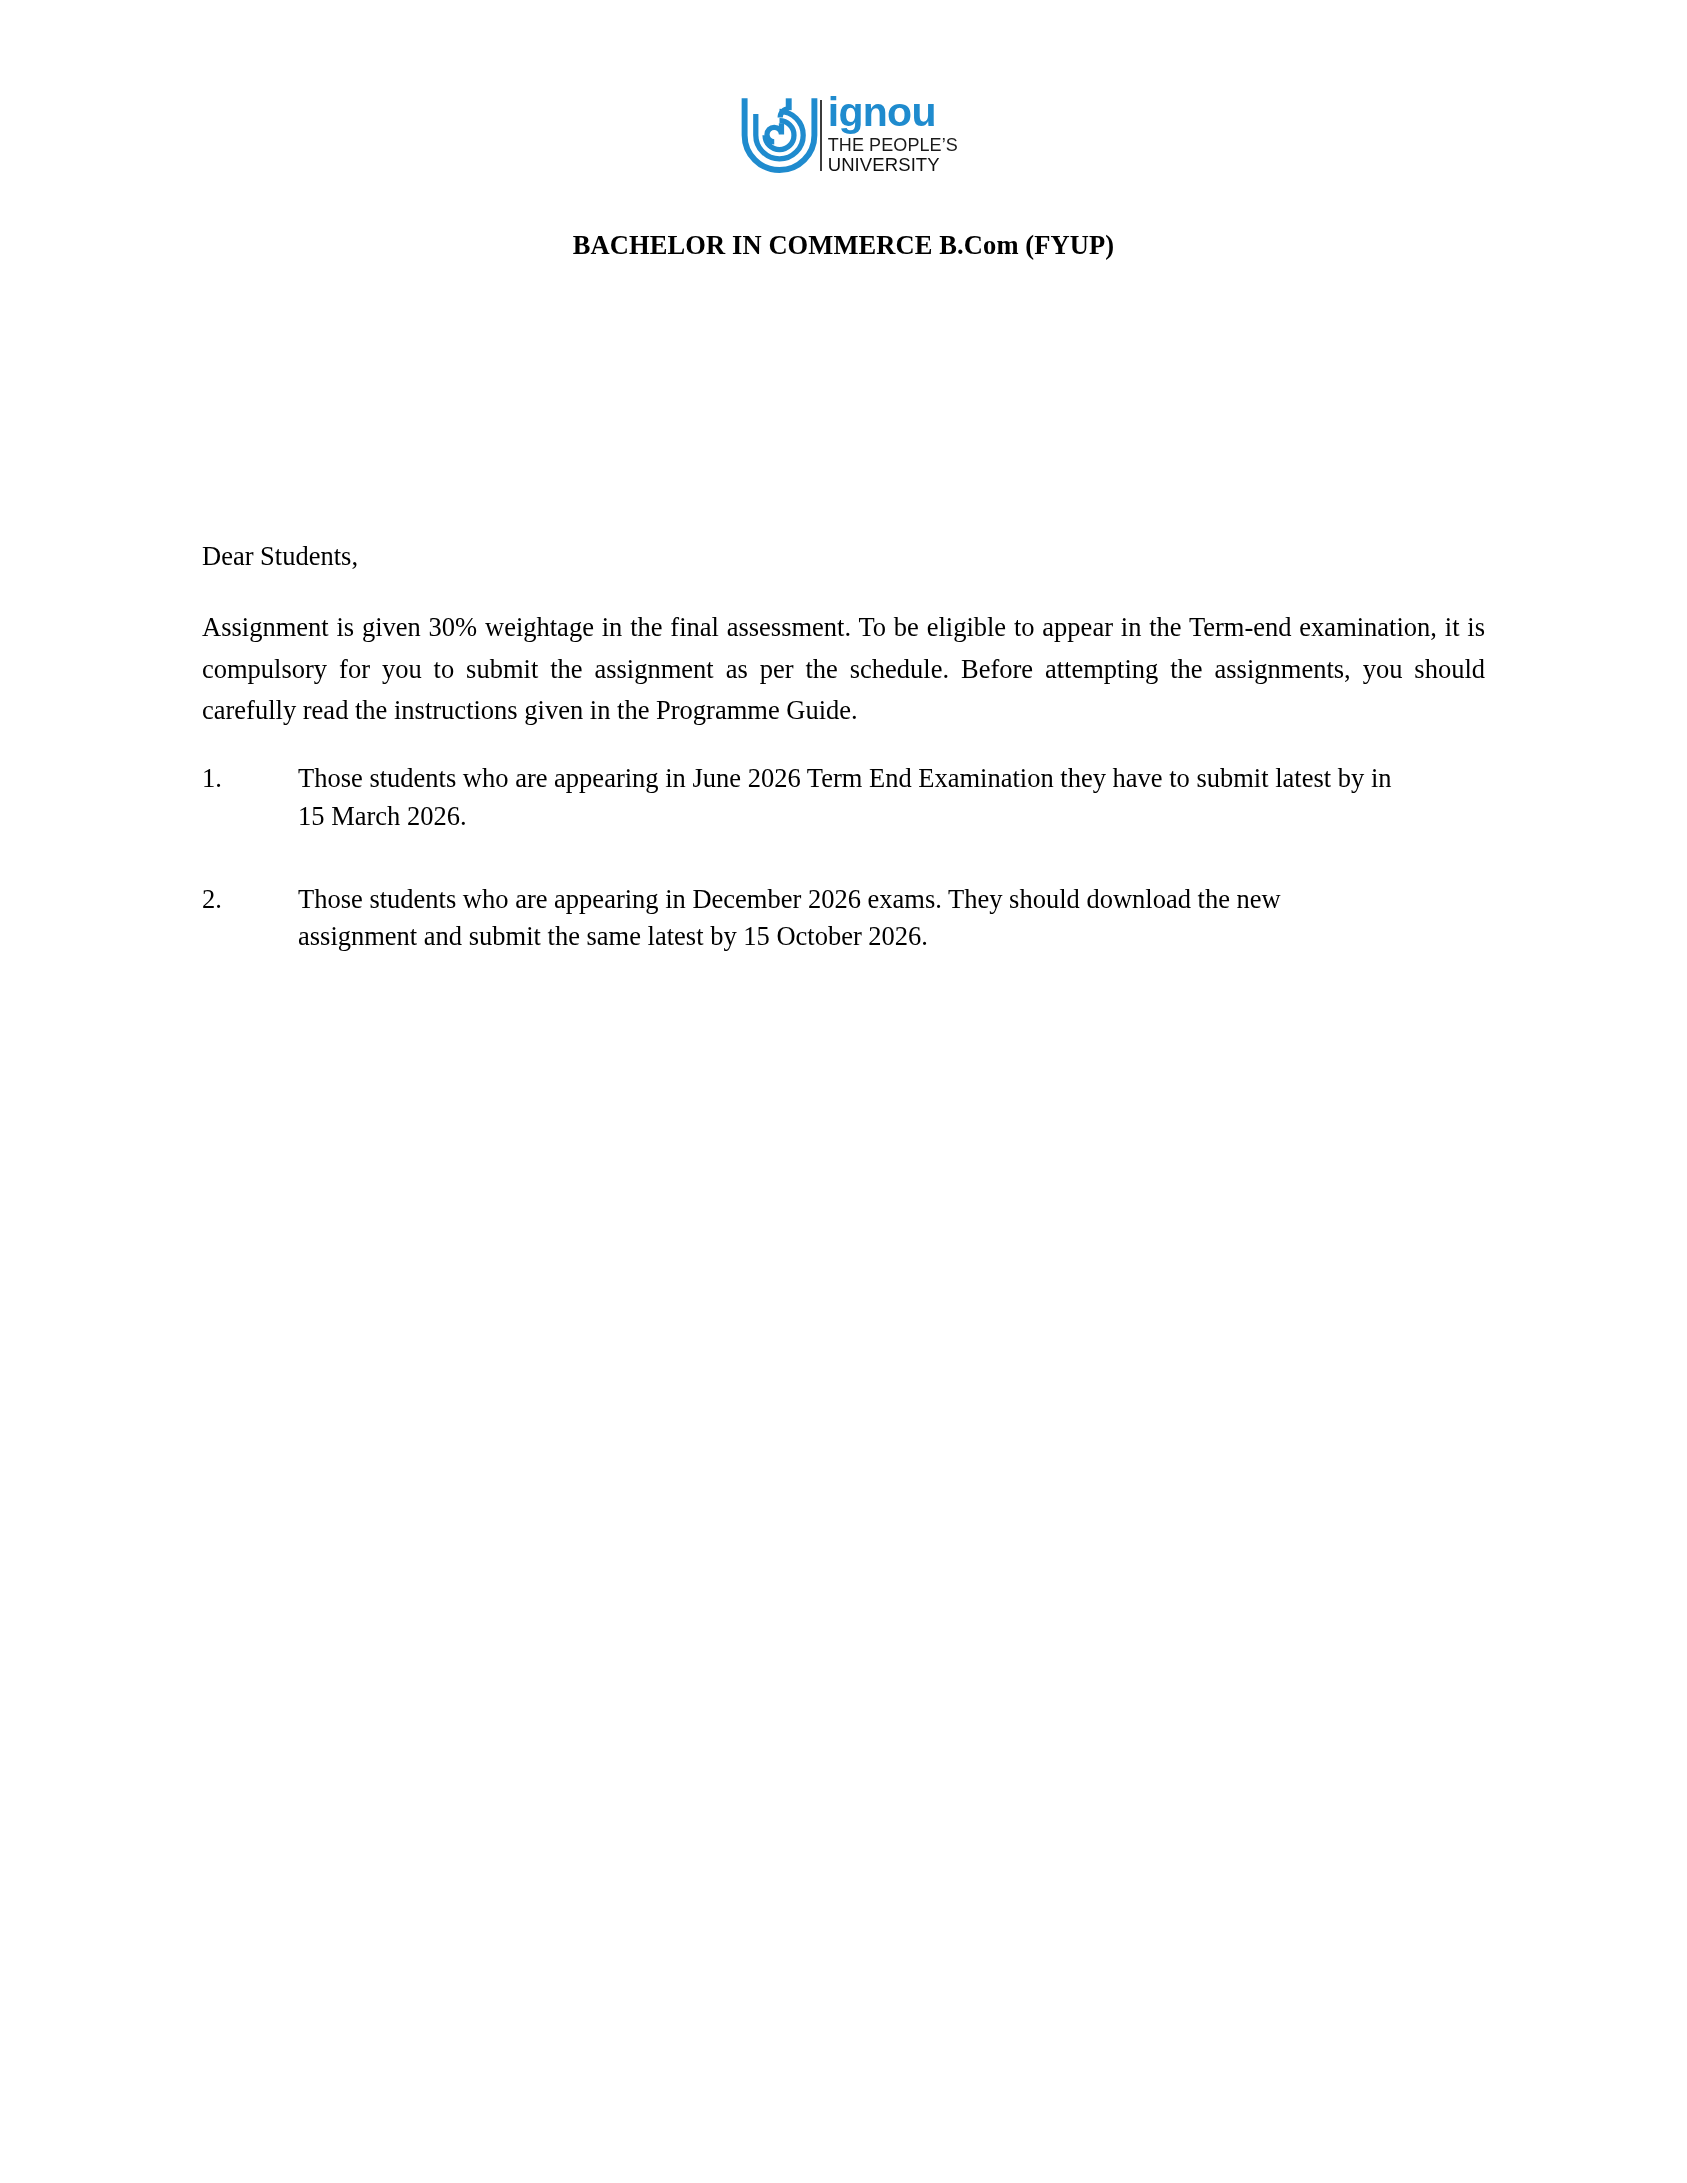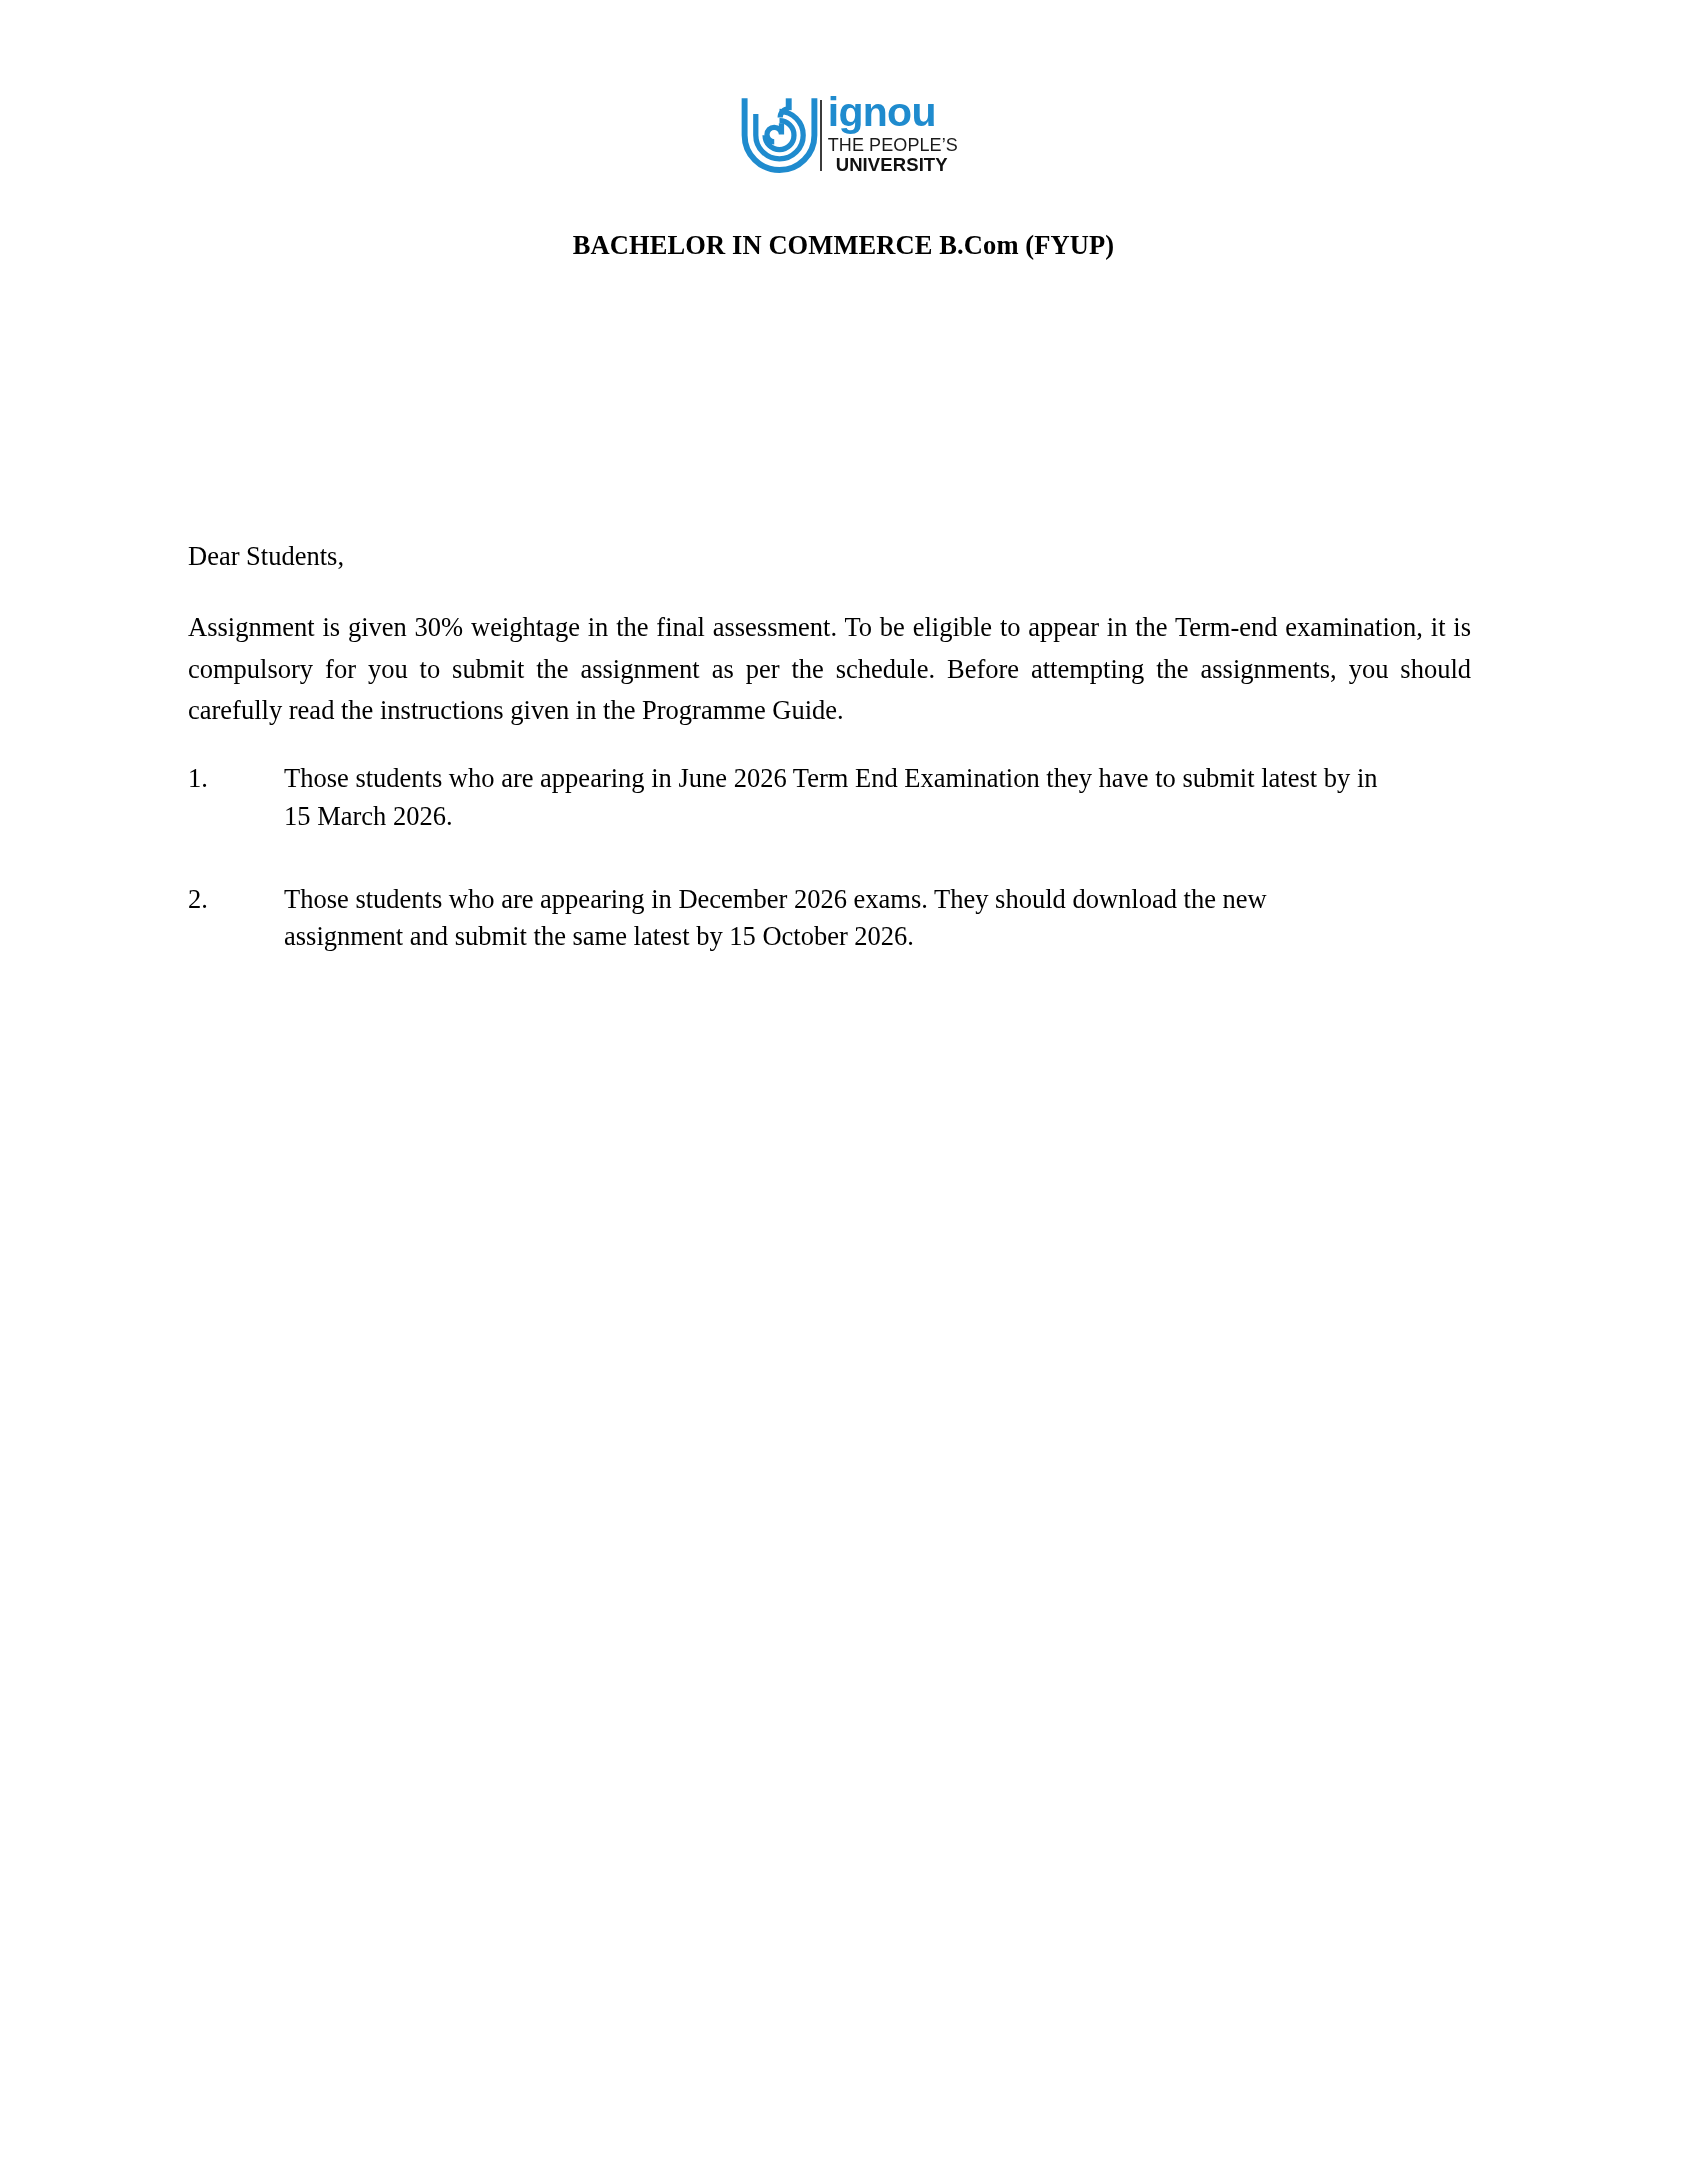--- a/index.html
+++ b/index.html
@@ -62,26 +62,25 @@
     font-family: "Liberation Sans", "DejaVu Sans", sans-serif;
     font-weight: 400;
     font-size: 18px;
     line-height: 1.08;
     letter-spacing: 0.1px;
     color: #1a1a1a;
     margin-top: 4px;
   }
   .logo-university {
     font-family: "Liberation Sans", "DejaVu Sans", sans-serif;
-    font-weight: 700;
+    font-weight: 400;
     font-size: 18.5px;
     line-height: 1.05;
     letter-spacing: 0.1px;
     color: #101010;
-    margin-left: 8px;
   }
 
   
   .headings {
     position: absolute;
     left: 202px;
     top: 230px;
     width: 1283px;
     text-align: center;
   }
@@ -103,21 +102,21 @@
   }
   sup.ord {
     font-size: 0.58em;
     vertical-align: super;
     line-height: 0;
   }
 
   
   .body-area {
     position: absolute;
-    left: 188px;
+    left: 202px;
     top: 541px;
     width: 1283px;
   }
   .salutation {
     font-size: 26.5px;
     line-height: 1.15;
     text-align: left;
     margin: 0 0 36px 0;
   }
   .para-justified {

